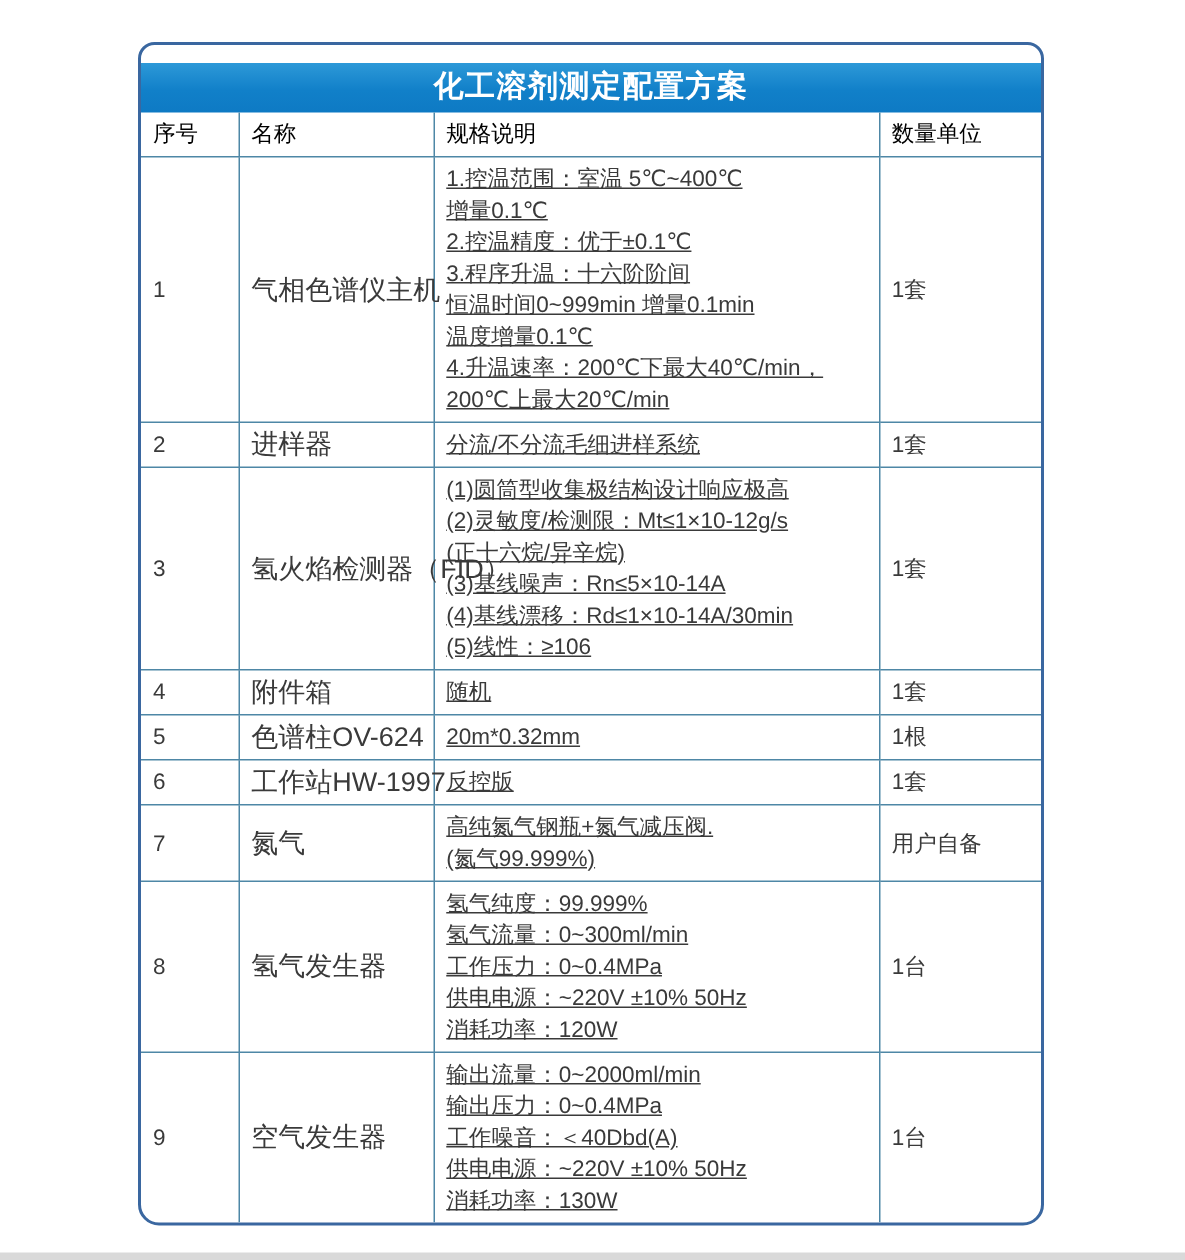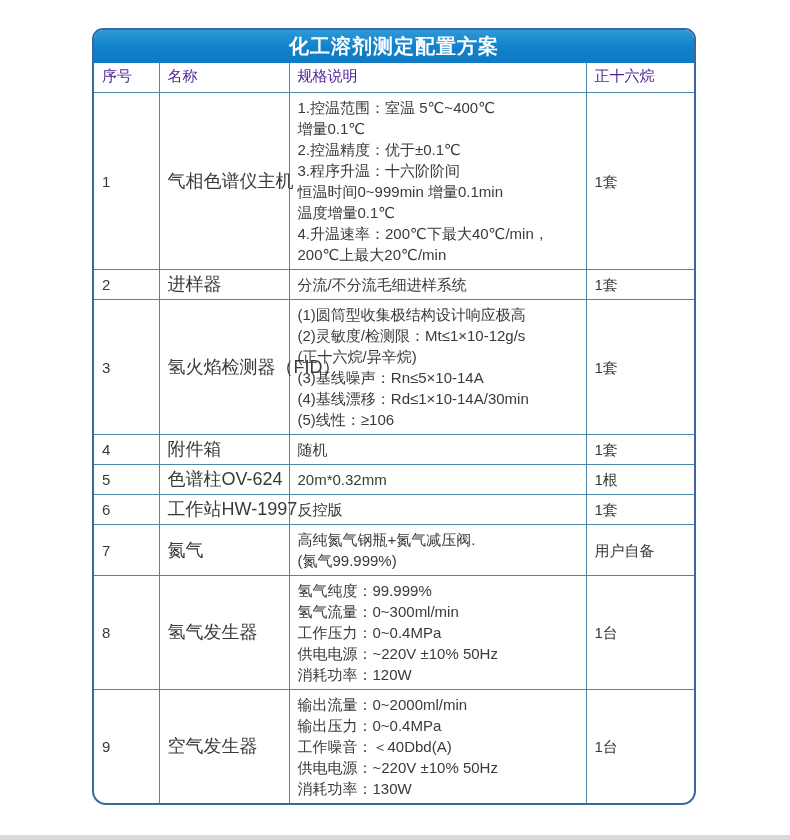--- a/index.html
+++ b/index.html
@@ -27,20 +27,21 @@
   }
   .title-bar {
     height: 33px;
     line-height: 33px;
     background: linear-gradient(180deg, #2d99d8 0%, #1180c9 55%, #0e7ac4 100%);
     color: #ffffff;
     font-size: 20px;
     font-weight: bold;
     text-align: center;
     letter-spacing: 1px;
+    margin-top: 12px;
   }
   table.spec-table {
     width: 600px;
     table-layout: fixed;
     border-collapse: collapse;
     font-size: 15px;
     color: #3a3a3a;
   }
   table.spec-table th,
   table.spec-table td {
@@ -54,34 +55,34 @@
   }
   table.spec-table th:last-child,
   table.spec-table td:last-child {
     border-right: none;
   }
   table.spec-table tbody tr:last-child td {
     border-bottom: none;
   }
   table.spec-table thead th {
     height: 20px;
-    color: #4c1d95;
-    font-family: Liberation Mono, monospace;
+    color: #000000;
   }
   td.no, th.no {
     text-align: center;
   }
   td.name {
     font-size: 18px;
     white-space: nowrap;
     padding-left: 8px;
     padding-right: 2px;
   }
   td.spec {
     white-space: pre-line;
+    text-decoration: underline;
   }
   td.no, td.qty {
     font-size: 15px;
   }
   .bottom-strip {
     position: absolute;
     left: 0;
     bottom: 0;
     width: 790px;
     height: 5px;
@@ -99,21 +100,21 @@
         <col style="width:65px">
         <col style="width:130px">
         <col style="width:297px">
         <col style="width:108px">
       </colgroup>
       <thead>
         <tr>
           <th class="no">序号</th>
           <th>名称</th>
           <th>规格说明</th>
-          <th>正十六烷</th>
+          <th>数量单位</th>
         </tr>
       </thead>
       <tbody>
           <tr>
             <td class="no">1</td>
             <td class="name">气相色谱仪主机</td>
             <td class="spec">1.控温范围：室温 5℃~400℃
 增量0.1℃
 2.控温精度：优于±0.1℃
 3.程序升温：十六阶阶间

